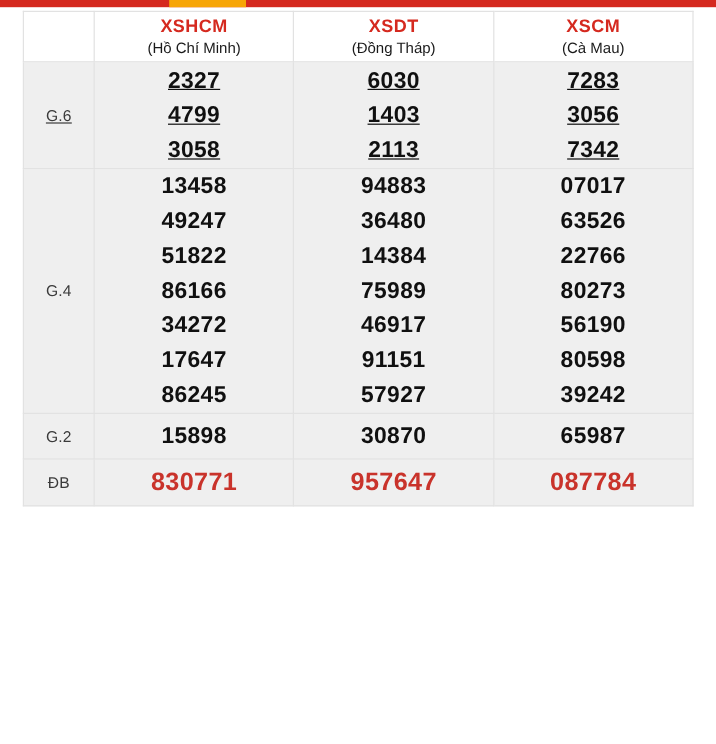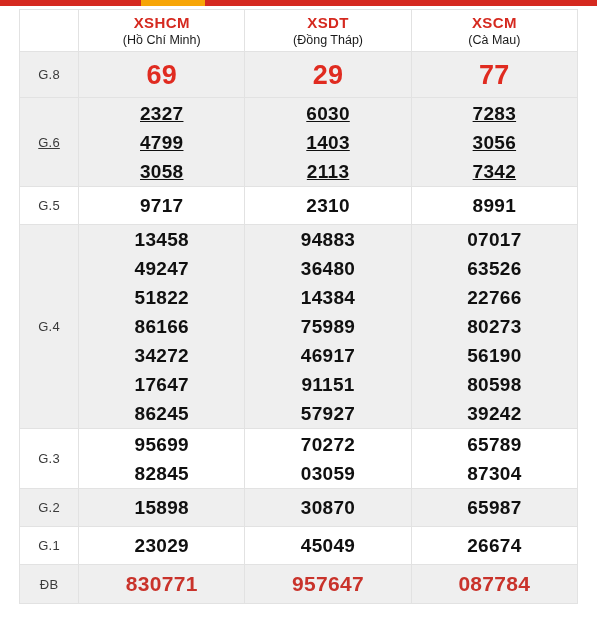--- a/index.html
+++ b/index.html
@@ -140,60 +140,36 @@
         <span class="prov-code">XSDT</span>
         <span class="prov-name">(Đồng Tháp)</span>
       </td>
       <td>
         <span class="prov-code">XSCM</span>
         <span class="prov-name">(Cà Mau)</span>
       </td>
     </tr>
   </thead>
   <tbody id="results-body">
-      <tr class="row-shade row-g8">
-        <td class="g-label">G.8</td>
-        <td class="nums">
-          <span>69</span>
-        </td>
-        <td class="nums">
-          <span>29</span>
-        </td>
-        <td class="nums">
-          <span>77</span>
-        </td>
-      </tr>
       <tr class="row-shade row-g6">
         <td class="g-label">G.6</td>
         <td class="nums">
           <span>2327</span>
           <span>4799</span>
           <span>3058</span>
         </td>
         <td class="nums">
           <span>6030</span>
           <span>1403</span>
           <span>2113</span>
         </td>
         <td class="nums">
           <span>7283</span>
           <span>3056</span>
           <span>7342</span>
-        </td>
-      </tr>
-      <tr class="row-plain row-g5">
-        <td class="g-label">G.5</td>
-        <td class="nums">
-          <span>9717</span>
-        </td>
-        <td class="nums">
-          <span>2310</span>
-        </td>
-        <td class="nums">
-          <span>8991</span>
         </td>
       </tr>
       <tr class="row-shade row-g4">
         <td class="g-label">G.4</td>
         <td class="nums">
           <span>13458</span>
           <span>49247</span>
           <span>51822</span>
           <span>86166</span>
           <span>34272</span>
@@ -212,59 +188,32 @@
         <td class="nums">
           <span>07017</span>
           <span>63526</span>
           <span>22766</span>
           <span>80273</span>
           <span>56190</span>
           <span>80598</span>
           <span>39242</span>
         </td>
       </tr>
-      <tr class="row-plain row-g3">
-        <td class="g-label">G.3</td>
-        <td class="nums">
-          <span>95699</span>
-          <span>82845</span>
-        </td>
-        <td class="nums">
-          <span>70272</span>
-          <span>03059</span>
-        </td>
-        <td class="nums">
-          <span>65789</span>
-          <span>87304</span>
-        </td>
-      </tr>
       <tr class="row-shade row-g2">
         <td class="g-label">G.2</td>
         <td class="nums">
           <span>15898</span>
         </td>
         <td class="nums">
           <span>30870</span>
         </td>
         <td class="nums">
           <span>65987</span>
         </td>
       </tr>
-      <tr class="row-plain row-g1">
-        <td class="g-label">G.1</td>
-        <td class="nums">
-          <span>23029</span>
-        </td>
-        <td class="nums">
-          <span>45049</span>
-        </td>
-        <td class="nums">
-          <span>26674</span>
-        </td>
-      </tr>
       <tr class="row-shade row-db">
         <td class="g-label">ĐB</td>
         <td class="nums">
           <span>830771</span>
         </td>
         <td class="nums">
           <span>957647</span>
         </td>
         <td class="nums">
           <span>087784</span>

